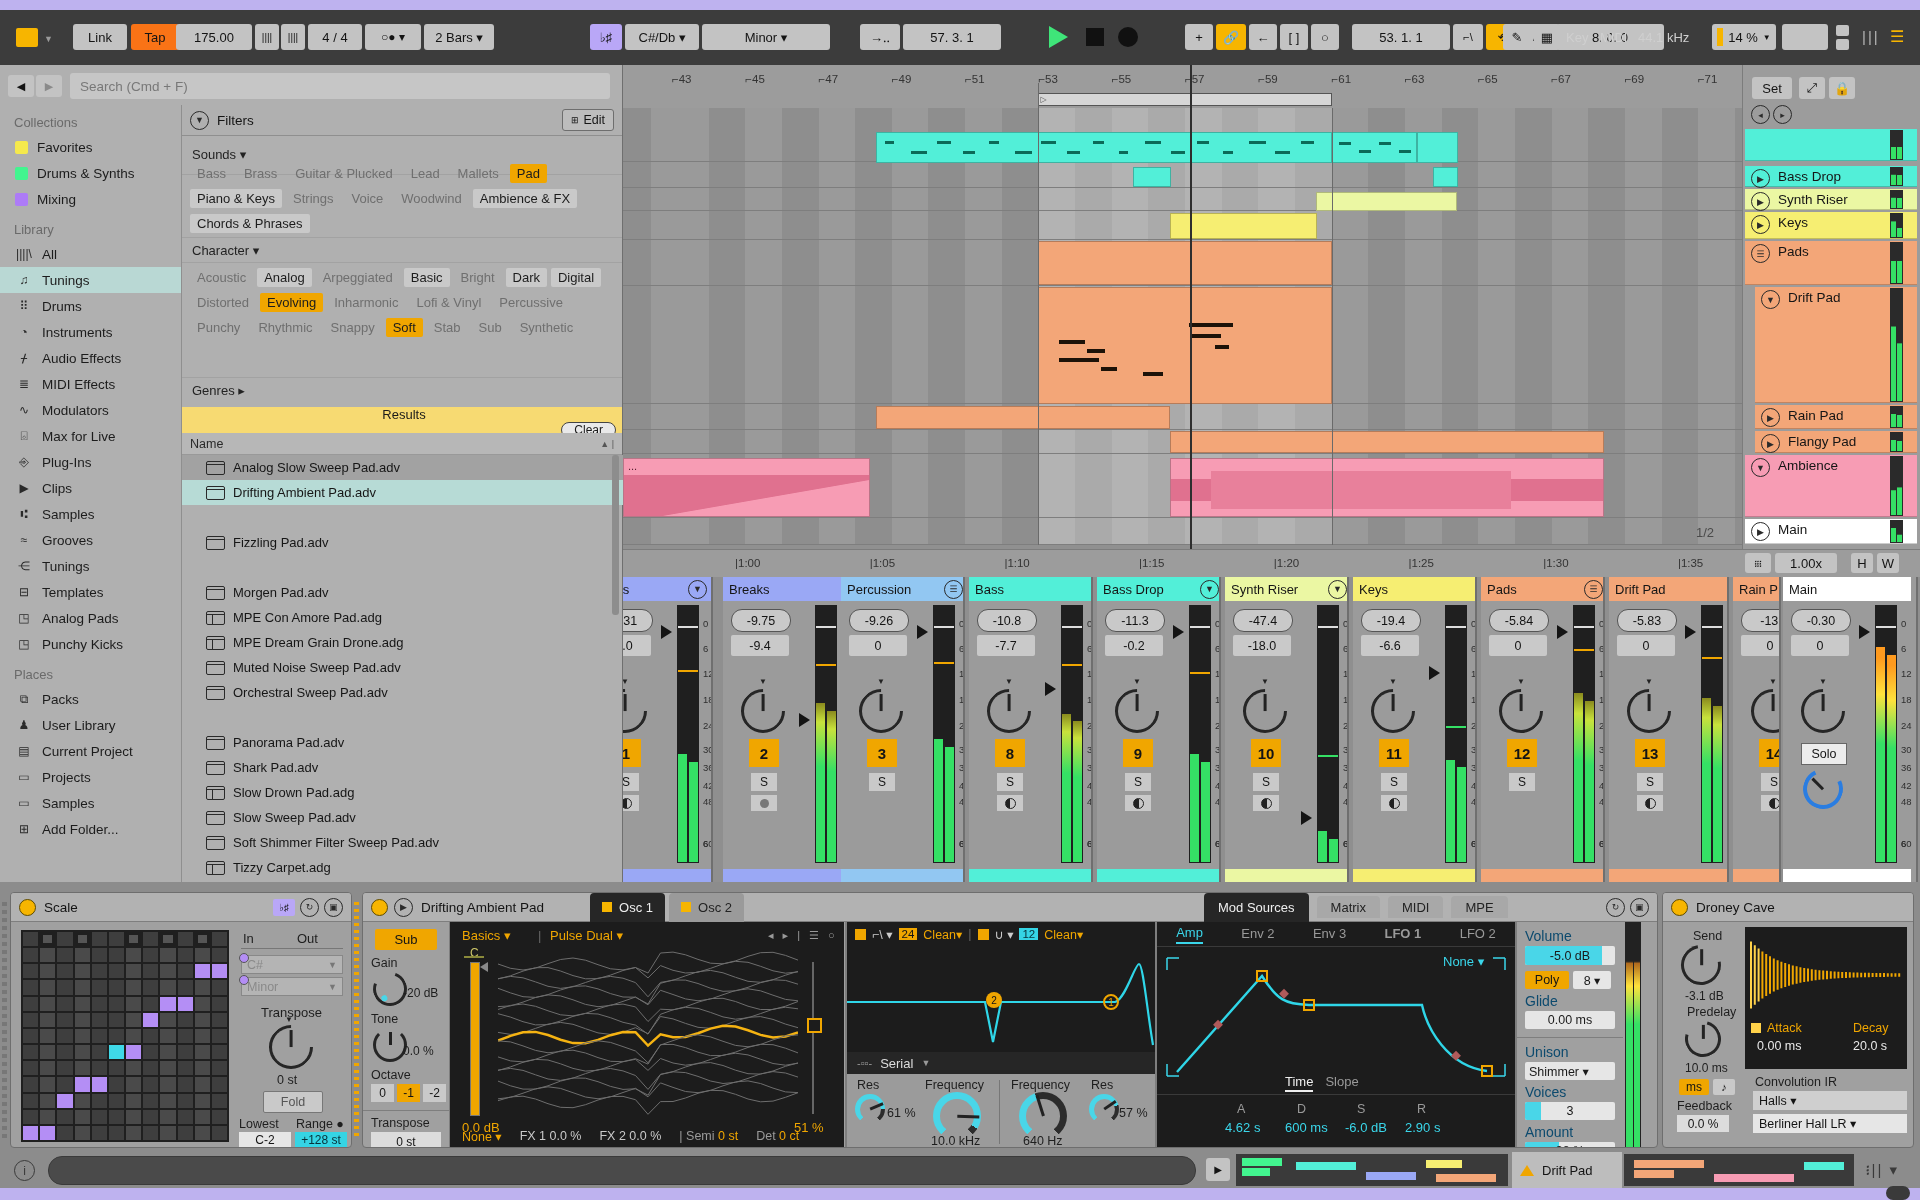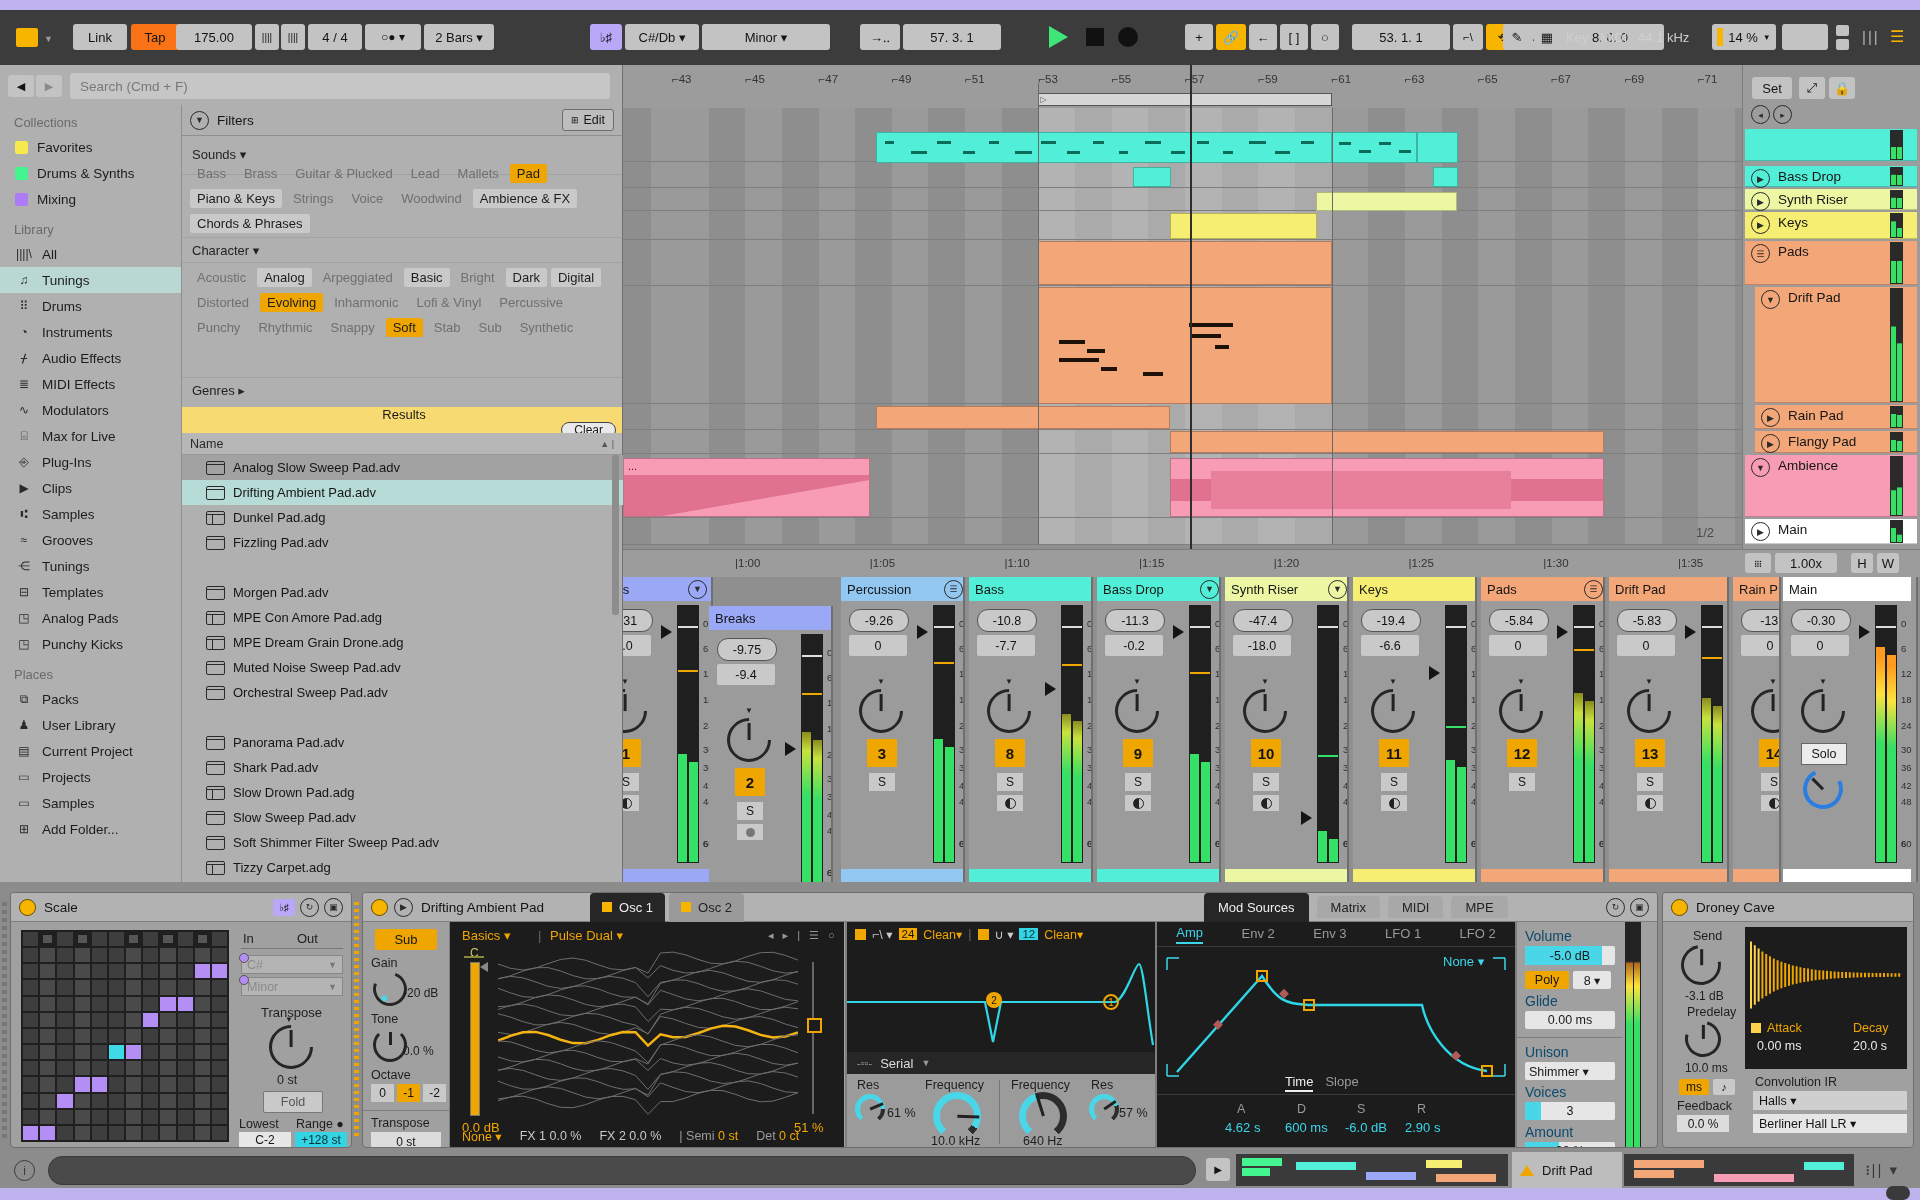--- a/index.html
+++ b/index.html
@@ -226,24 +226,20 @@
           <div style="margin-left: auto; font-size: 9px; color: rgb(85, 85, 85);">▲ |</div>
         </div>
         <div class="rrow" style="position: absolute; left: 0px; top: 350px; width: 432px; background: rgb(162, 162, 162);">
           <div class="presicon" style=""></div>
           <div style="">Analog Slow Sweep Pad.adv</div>
         </div>
         <div class="rrow" style="position: absolute; left: 0px; top: 375px; width: 432px; background: rgb(183, 219, 214);">
           <div class="presicon" style=""></div>
           <div style="">Drifting Ambient Pad.adv</div>
         </div>
-        <div class="rrow" style="position: absolute; left: 0px; top: 400px; width: 432px; background: transparent;">
-          <div class="presicon rack" style=""></div>
-          <div style="">Dunkel Pad.adg</div>
-        </div>
         <div class="rrow" style="position: absolute; left: 0px; top: 425px; width: 432px; background: transparent;">
           <div class="presicon" style=""></div>
           <div style="">Fizzling Pad.adv</div>
         </div>
         <div class="rrow" style="position: absolute; left: 0px; top: 475px; width: 432px; background: transparent;">
           <div class="presicon" style=""></div>
           <div style="">Morgen Pad.adv</div>
         </div>
         <div class="rrow" style="position: absolute; left: 0px; top: 500px; width: 432px; background: transparent;">
           <div class="presicon rack" style=""></div>
@@ -558,21 +554,21 @@
           </div>
           <div style="position: absolute; left: 36px; top: 100px; font-size: 8px; color: rgb(34, 34, 34);">▼</div>
           <div style="position: absolute; left: 26px; top: 162px; width: 30px; height: 28px; background: rgb(240, 166, 0); font-size: 15px; font-weight: bold; color: rgb(20, 20, 20); display: flex; align-items: center; justify-content: center;">1</div>
           <div style="position: absolute; left: 28px; top: 196px; width: 26px; height: 18px; background: rgb(201, 201, 201); font-size: 12px; color: rgb(20, 20, 20); display: flex; align-items: center; justify-content: center;">S</div>
           <div style="position: absolute; left: 28px; top: 218px; width: 26px; height: 16px; background: rgb(201, 201, 201); display: flex; align-items: center; justify-content: center;">
             <div style="width: 9px; height: 9px; border-radius: 50%; border: 1.5px solid rgb(34, 34, 34); background: linear-gradient(90deg, rgb(34, 34, 34) 50%, transparent 50%);"></div>
           </div>
           <div style="position: absolute; left: 0px; top: 292px; width: 128px; height: 13px; background: rgb(154, 168, 245);"></div>
         </div>
       </div>
-      <div style="position: absolute; left: 86px; top: 0px; width: 124px; height: 305px; background: rgb(155, 155, 155); border-right: 2px solid rgb(111, 111, 111); overflow: hidden; box-sizing: border-box; margin-top: 29px;">
+      <div style="position: absolute; left: 100px; top: 0px; width: 124px; height: 305px; background: rgb(155, 155, 155); border-right: 2px solid rgb(111, 111, 111); overflow: hidden; box-sizing: border-box;">
         <div style="position: absolute; left: 0px; top: 0px; width: 128px; height: 305px;">
           <div style="position: absolute; left: 0px; top: 0px; width: 128px; height: 24px; background: rgb(154, 168, 245); display: flex; align-items: center; padding: 0px 6px; box-sizing: border-box;">
             <div style="font-size: 13px; color: rgb(21, 21, 21); white-space: nowrap;">Breaks</div>
           </div>
           <div style="position: absolute; left: 8px; top: 32px; width: 58px; height: 21px; background: rgb(201, 201, 201); border: 1px solid rgb(85, 85, 85); border-radius: 11px; font-size: 12.5px; color: rgb(20, 20, 20); display: flex; align-items: center; justify-content: center;">-9.75</div>
           <div style="position: absolute; left: 8px; top: 58px; width: 58px; height: 21px; background: rgb(201, 201, 201); border-radius: 2px; font-size: 12.5px; color: rgb(20, 20, 20); display: flex; align-items: center; justify-content: center;">-9.4</div>
           <div style="position: absolute; left: 92px; top: 28px; width: 22px; height: 258px; background: rgb(31, 31, 31); display: flex; gap: 2px; padding: 1px; box-sizing: border-box;">
             <div style="flex: 1 1 0%; position: relative;">
               <div style="position: absolute; left: 0px; right: 0px; bottom: 0px; height: 62%; background: linear-gradient(to top, rgb(53, 224, 101) 60%, rgb(200, 226, 60) 88%, rgb(138, 138, 30) 100%);"></div>
             </div>
@@ -1276,21 +1272,21 @@
               <div class="needle" style="transform: rotate(55.55deg);"></div>
             </div>
             <div style="position: absolute; left: 272px; top: 32px; font-size: 12.5px; color: rgb(30, 30, 30);">57 %</div>
           </div>
         </div>
         <div style="position: absolute; left: 792px; top: 29px; width: 358px; height: 227px; background: rgb(28, 28, 28); border-left: 2px solid rgb(126, 126, 126);">
           <div style="position: absolute; left: 0px; top: 0px; width: 358px; height: 24px; display: flex; align-items: center; justify-content: space-around; font-size: 13px; border-bottom: 1px solid rgb(58, 58, 58);">
             <div style="color: rgb(58, 214, 234); padding-bottom: 2px; border-bottom: 2px solid rgb(58, 214, 234);">Amp</div>
             <div style="color: rgb(154, 154, 154); padding-bottom: 2px;">Env 2</div>
             <div style="color: rgb(154, 154, 154); padding-bottom: 2px;">Env 3</div>
-            <div style="color: rgb(154, 154, 154); padding-bottom: 2px;">LFO 1</div>
+            <div style="color: rgb(154, 154, 154); padding-bottom: 2px; font-weight: bold;">LFO 1</div>
             <div style="color: rgb(154, 154, 154); padding-bottom: 2px;">LFO 2</div>
           </div>
           <div style="position: absolute; left: 286px; top: 32px; font-size: 13px; color: rgb(58, 214, 234);">None  ▾</div>
           <div style="">
             <svg width="358" height="135" style="position:absolute;left:0;top:26px;">
               <path d="M10,10 h12 M10,10 v12 M348,10 h-12 M348,10 v12 M10,128 h12 M10,128 v-12 M348,128 h-12 M348,128 v-12" stroke="#3ad6ea" stroke-width="1.5" fill="none"></path>
               <path d="M20,124 L105,28 C120,52 128,56 152,57 L265,57 C270,80 290,118 330,123" fill="none" stroke="#2fd6e8" stroke-width="2.4"></path>
               <rect x="100" y="23" width="10" height="10" fill="none" stroke="#f0a600" stroke-width="2"></rect>
               <rect x="147" y="52" width="10" height="10" fill="none" stroke="#f0a600" stroke-width="2"></rect>
               <rect x="325" y="118" width="10" height="10" fill="none" stroke="#f0a600" stroke-width="2"></rect>

